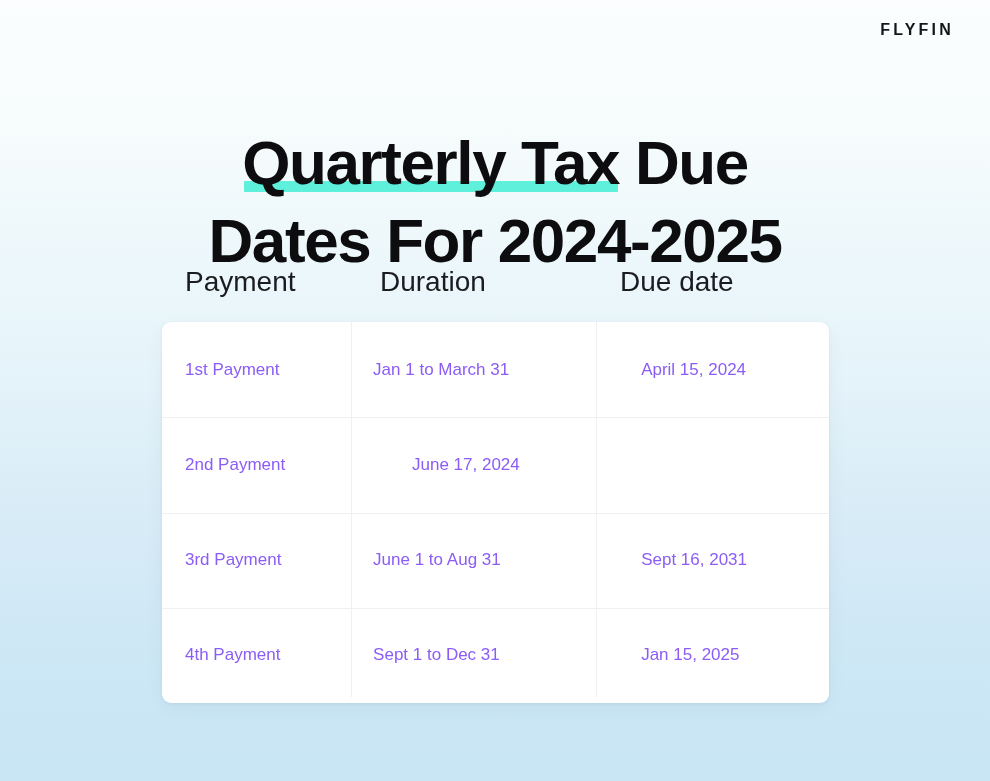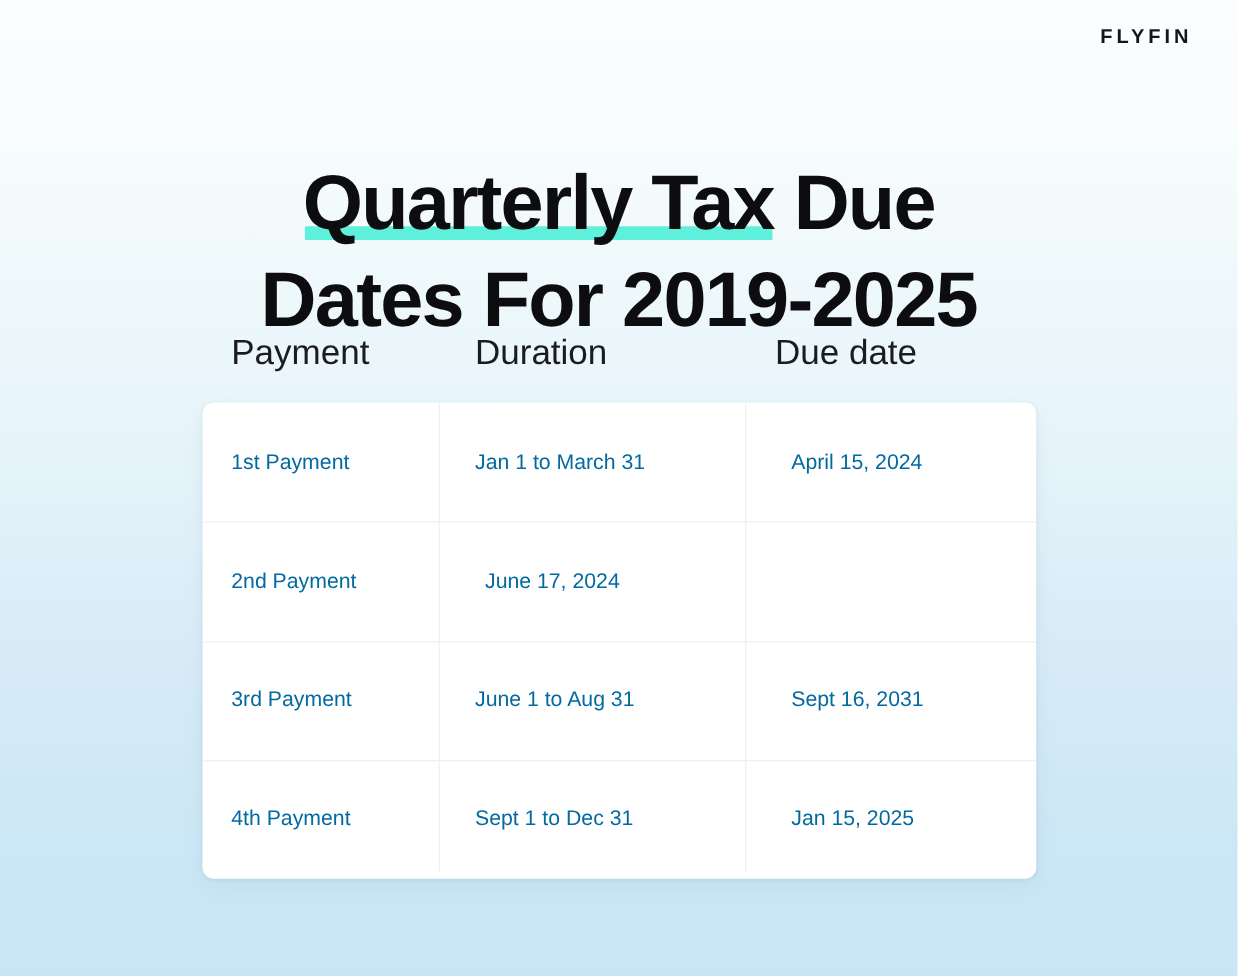--- a/index.html
+++ b/index.html
@@ -137,31 +137,31 @@
     top: 0;
     left: 0;
     right: 0;
     height: 1px;
     background: #eff0f2;
   }
 
   .tcell {
     font-size: 17px;
     font-weight: 400;
-    color: #0369a1;
+    color: #8b5cf6;
     line-height: 1.4;
     white-space: nowrap;
     position: relative;
     height: 100%;
     display: flex;
     align-items: center;
   }
   .c-payment  { width: 189px; padding-left: 23px; }
   .c-duration { width: 245px; padding-left: 29px; }
-  .c-duedate  { width: 233px; padding-left: 37px; }
+  .c-duedate  { width: 233px; padding-left: 37px; margin-left: 24px; }
 
   
   .vline {
     position: absolute;
     top: 0;
     width: 1px;
     height: 375px;
     background: #eff0f2;
     pointer-events: none;
   }
@@ -170,21 +170,21 @@
 </style>
 </head>
 <body>
 
 <div class="page">
 
   <div class="brand">FLYFIN</div>
 
   <div class="title-block">
     <span class="title-line"><span class="hl-wrap"><span class="hl-bar"></span><span class="hl-text">Quarterly Tax</span></span><span> Due</span></span>
-    <span class="title-line">Dates For 2019-2025</span>
+    <span class="title-line">Dates For 2024-2025</span>
   </div>
 
   <div class="table-head">
     <div class="th th-1">Payment</div>
     <div class="th th-2">Duration</div>
     <div class="th th-3">Due date</div>
   </div>
 
   <div class="table-card">
 

